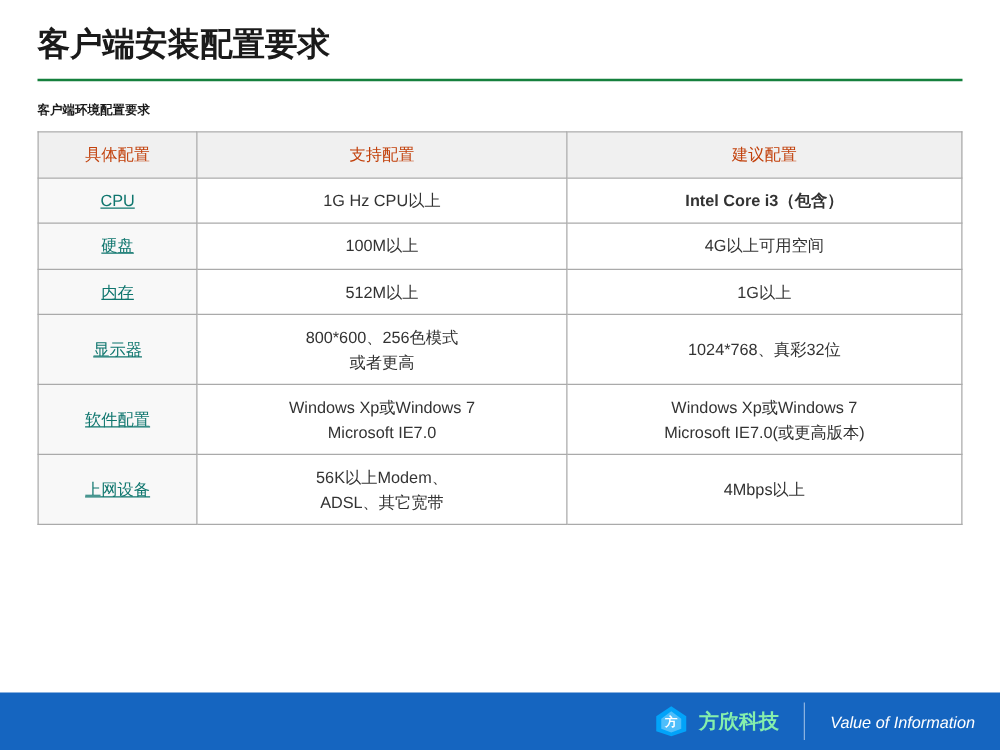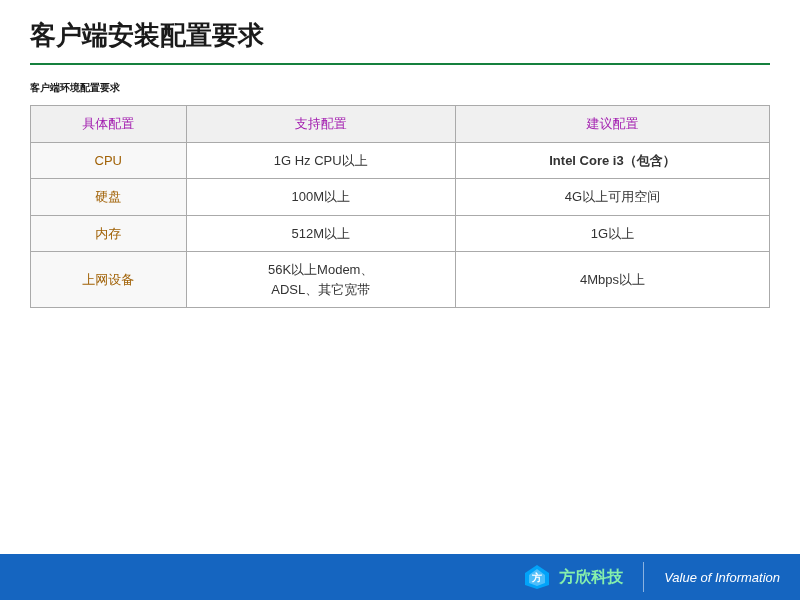--- a/index.html
+++ b/index.html
@@ -42,26 +42,27 @@
       border: 1px solid #aaa;
       text-align: center;
       padding: 8px 10px;
       vertical-align: middle;
       line-height: 1.5;
     }
 
     thead th {
       background-color: #f0f0f0;
       font-weight: normal;
-      color: #a21caf;
+      color: #c2410c;
     }
 
     tbody td:first-child {
       background-color: #f8f8f8;
-      color: #a16207;
+      color: #0f766e;
+      text-decoration: underline;
     }
 
     tbody td {
       color: #333;
     }
 
     .footer {
       position: absolute;
       bottom: 0;
       left: 0;
@@ -129,20 +130,33 @@
           <td>硬盘</td>
           <td style="white-space: pre-line;">100M以上</td>
           <td style="white-space: pre-line;">4G以上可用空间</td>
         </tr>
         <tr>
           <td>内存</td>
           <td style="white-space: pre-line; margin-top: 32px;">512M以上</td>
           <td style="white-space: pre-line;">1G以上</td>
         </tr>
         <tr>
+          <td>显示器</td>
+          <td style="white-space: pre-line;">800*600、256色模式
+或者更高</td>
+          <td style="white-space: pre-line;">1024*768、真彩32位</td>
+        </tr>
+        <tr>
+          <td>软件配置</td>
+          <td style="white-space: pre-line;">Windows Xp或Windows 7
+Microsoft IE7.0</td>
+          <td style="white-space: pre-line;">Windows Xp或Windows 7
+Microsoft IE7.0(或更高版本)</td>
+        </tr>
+        <tr>
           <td>上网设备</td>
           <td style="white-space: pre-line;">56K以上Modem、
 ADSL、其它宽带</td>
           <td style="white-space: pre-line;">4Mbps以上</td>
         </tr>
       </tbody>
   </table>
 </div>
 
 <div class="footer">

